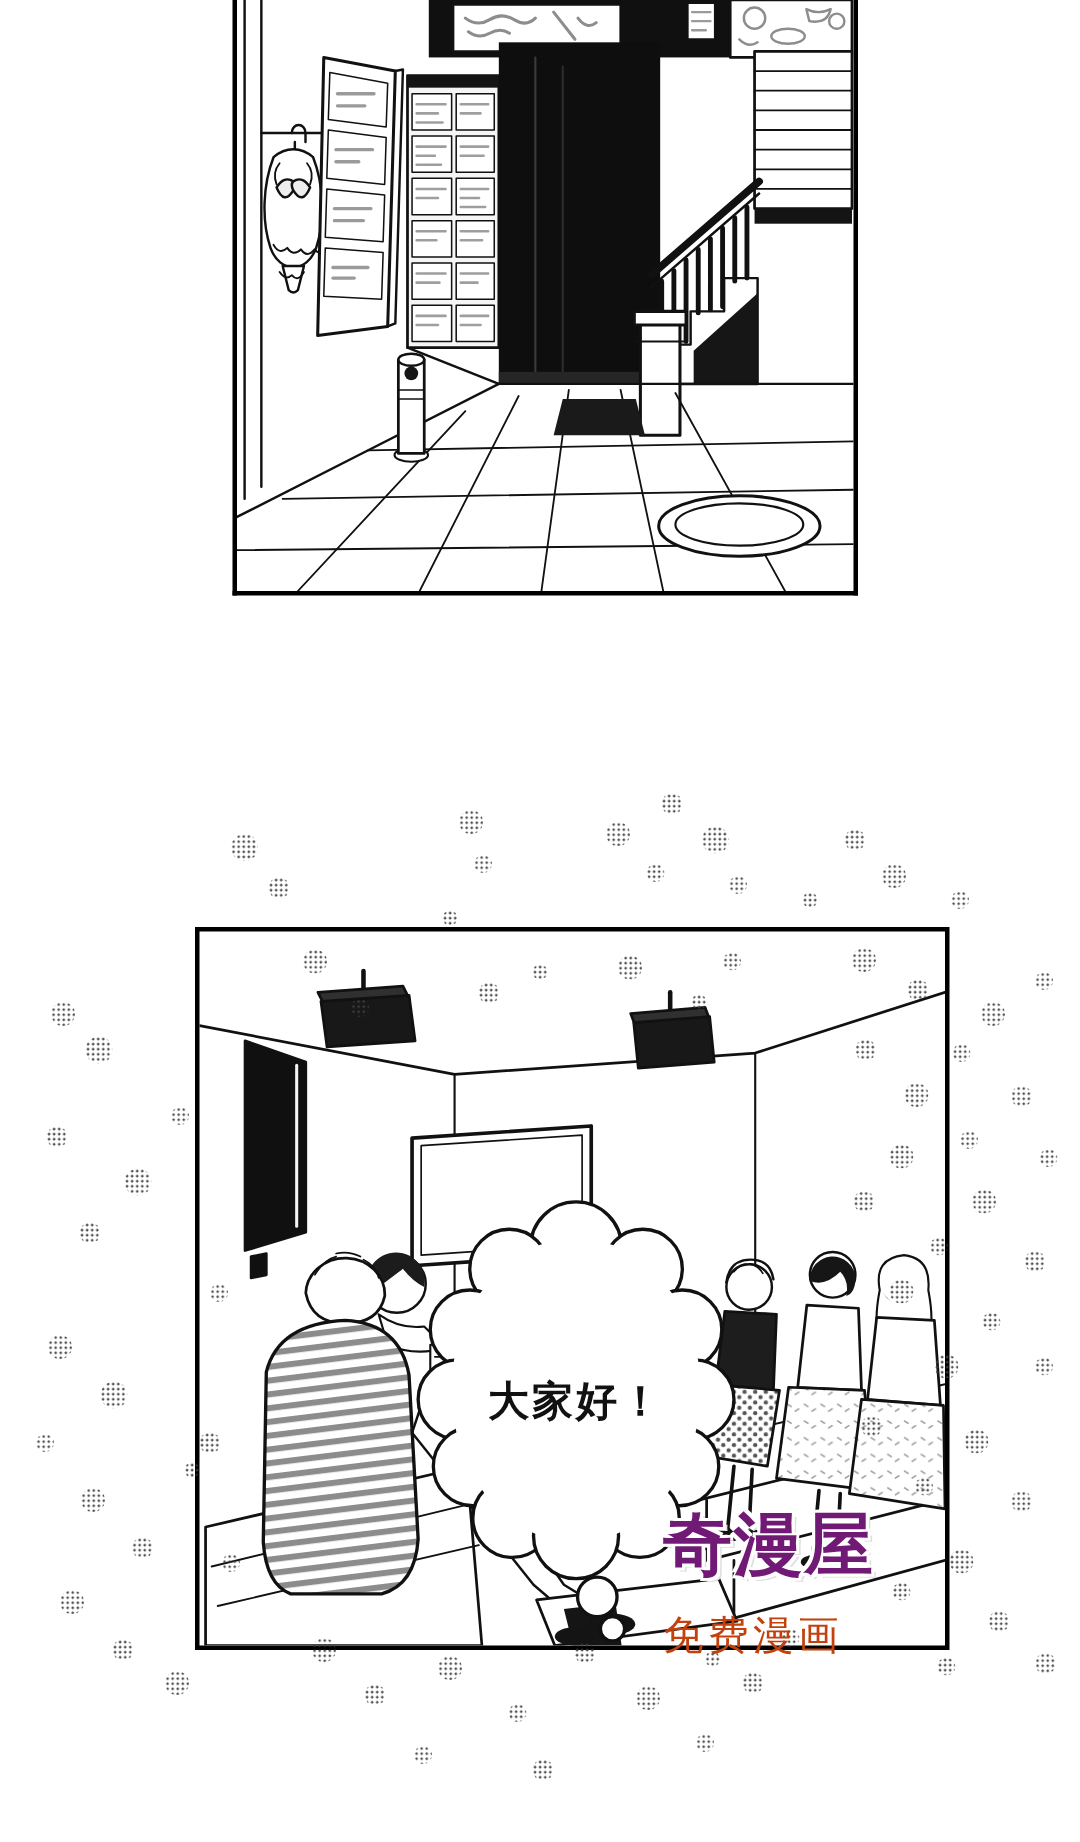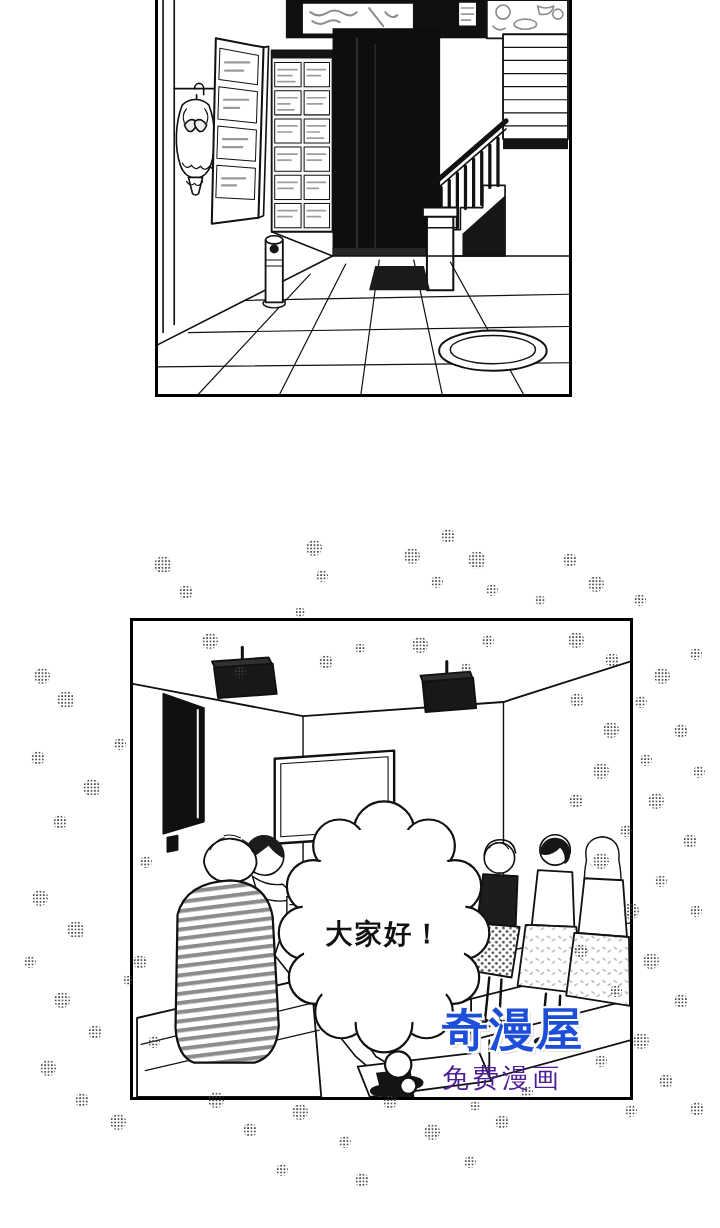--- a/index.html
+++ b/index.html
@@ -12,25 +12,25 @@
   #panel2{left:130px;top:618px;width:497px;height:476px;border:3px solid #000}
   .panel svg{display:block;width:100%;height:100%}
   #dots{position:absolute;left:0;top:0;width:720px;height:1228px;z-index:3;pointer-events:none}
   .dot{
     position:absolute;border-radius:50%;
     background-image:radial-gradient(#3f3f3f 34%,rgba(0,0,0,0) 40%);
     background-size:3.4px 3.4px;opacity:.9;
   }
   #watermark{position:absolute;left:442px;top:1004px;z-index:5;line-height:1.12}
   #watermark .logo{
-    font-size:46px;font-weight:bold;color:#1d4ed8;letter-spacing:1px;
+    font-size:46px;font-weight:bold;color:#701a75;letter-spacing:1px;
     text-shadow:-2px -2px 0 #fff,2px -2px 0 #fff,-2px 2px 0 #fff,2px 2px 0 #fff,3px 3px 0 #ddd;
     text-align:center;
   }
-  #watermark .sub{font-size:27px;color:#4c1d95;letter-spacing:3px;margin-top:7px}
+  #watermark .sub{font-size:27px;color:#c2410c;letter-spacing:3px;margin-top:20px}
 </style>
 </head>
 <body>
 
 <div class="panel" id="panel1">
 <svg viewBox="0 0 405 391" preserveAspectRatio="none">
   <g stroke="#111" stroke-width="1.6" fill="none" stroke-linecap="round" stroke-linejoin="round">
 
     <g>
       <rect x="126" y="0" width="198" height="38" fill="#101010" stroke="none"></rect>

